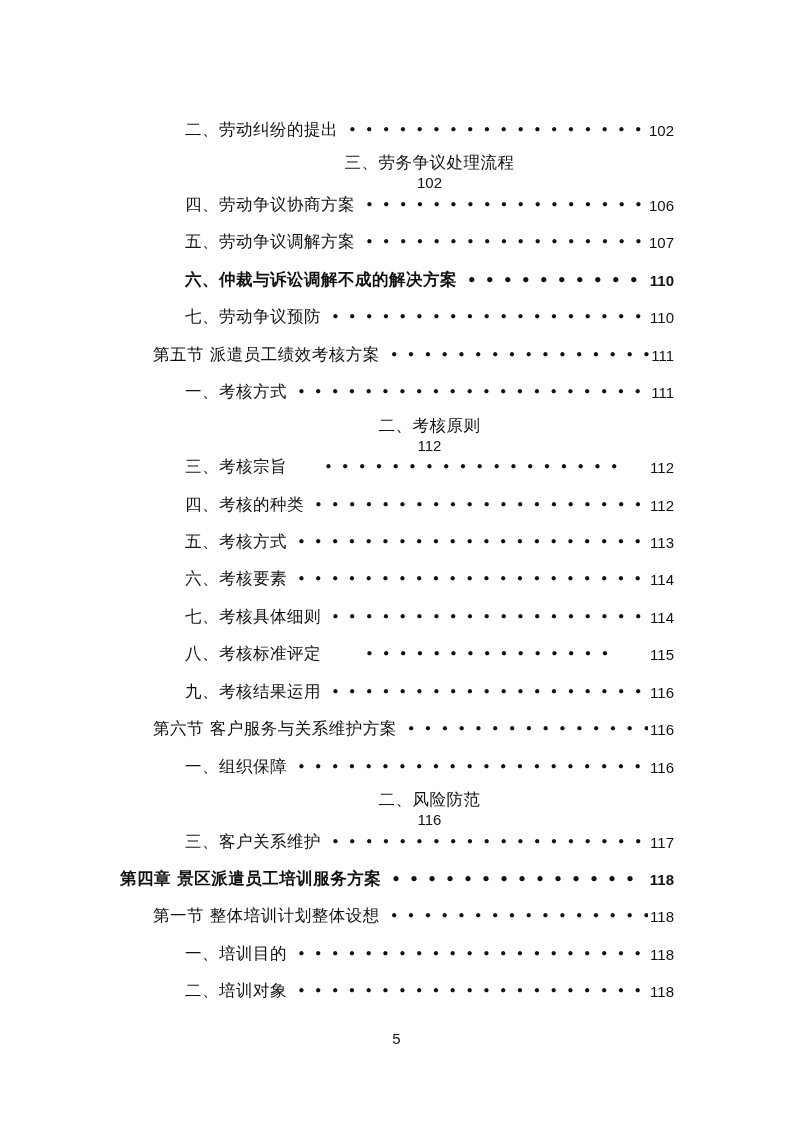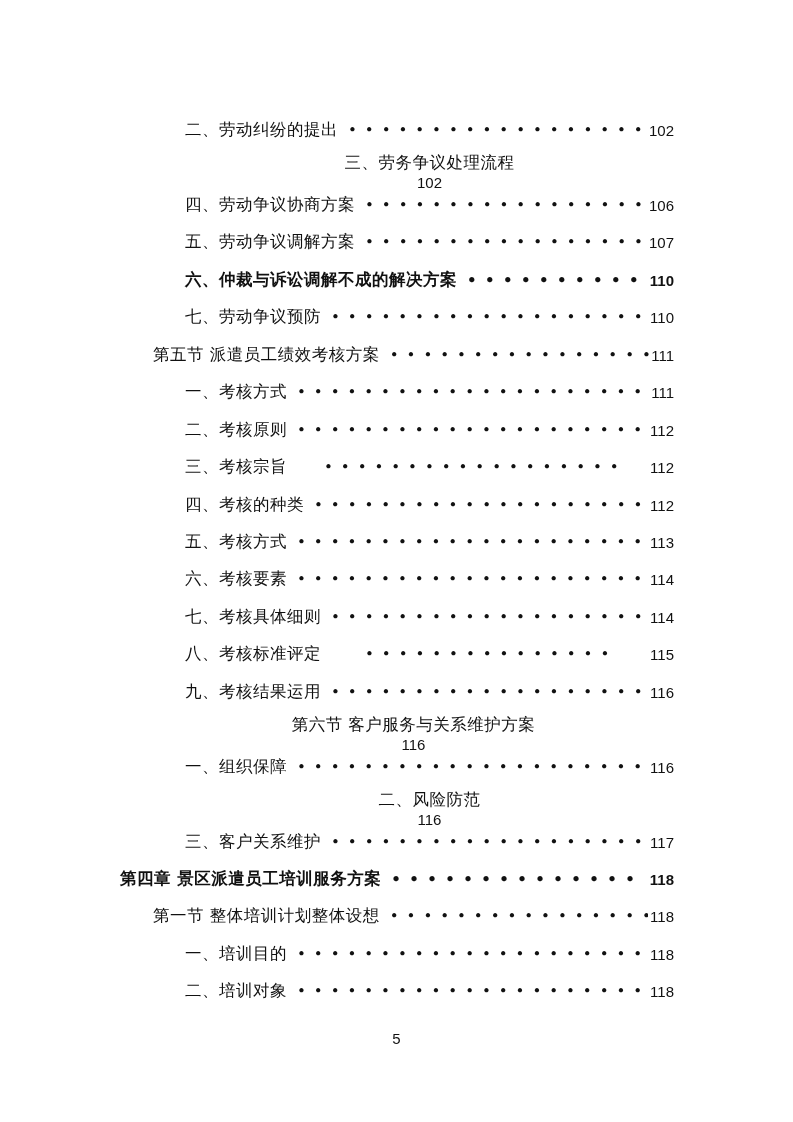--- a/index.html
+++ b/index.html
@@ -55,21 +55,21 @@
   <div class="row lvl2" style="top:228px;left:153px;width:521px;">
       <span class="title">第五节  派遣员工绩效考核方案</span>
       <span class="leader" style="margin-right:2px;"></span>
       <span class="page">111</span>
     </div>
   <div class="row lvl3" style="top:265px;left:185px;width:489px;">
       <span class="title">一、考核方式</span>
       <span class="leader"></span>
       <span class="page">111</span>
     </div>
-  <div class="row lvl3" style="top:303px;left:185px;width:489px;">
+  <div class="row lvl3" style="top:303px;left:185px;width:489px;flex-direction:column;">
       <span class="title">二、考核原则</span>
       <span class="leader"></span>
       <span class="page">112</span>
     </div>
   <div class="row lvl3" style="top:340px;left:185px;width:489px;gap:27px;">
       <span class="title">三、考核宗旨</span>
       <span class="leader"></span>
       <span class="page">112</span>
     </div>
   <div class="row lvl3" style="top:378px;left:185px;width:489px;">
@@ -95,21 +95,21 @@
   <div class="row lvl3" style="top:527px;left:185px;width:489px;gap:34px;">
       <span class="title">八、考核标准评定</span>
       <span class="leader"></span>
       <span class="page">115</span>
     </div>
   <div class="row lvl3" style="top:565px;left:185px;width:489px;text-align:center;">
       <span class="title">九、考核结果运用</span>
       <span class="leader"></span>
       <span class="page">116</span>
     </div>
-  <div class="row lvl2" style="top:602px;left:153px;width:521px;flex-direction:column;">
+  <div class="row lvl2" style="top:602px;left:153px;width:521px;">
       <span class="title">第六节  客户服务与关系维护方案</span>
       <span class="leader" style="margin-right:2px;"></span>
       <span class="page">116</span>
     </div>
   <div class="row lvl3" style="top:640px;left:185px;width:489px;">
       <span class="title">一、组织保障</span>
       <span class="leader"></span>
       <span class="page">116</span>
     </div>
   <div class="row lvl3" style="top:677px;left:185px;width:489px;flex-direction:column;">

